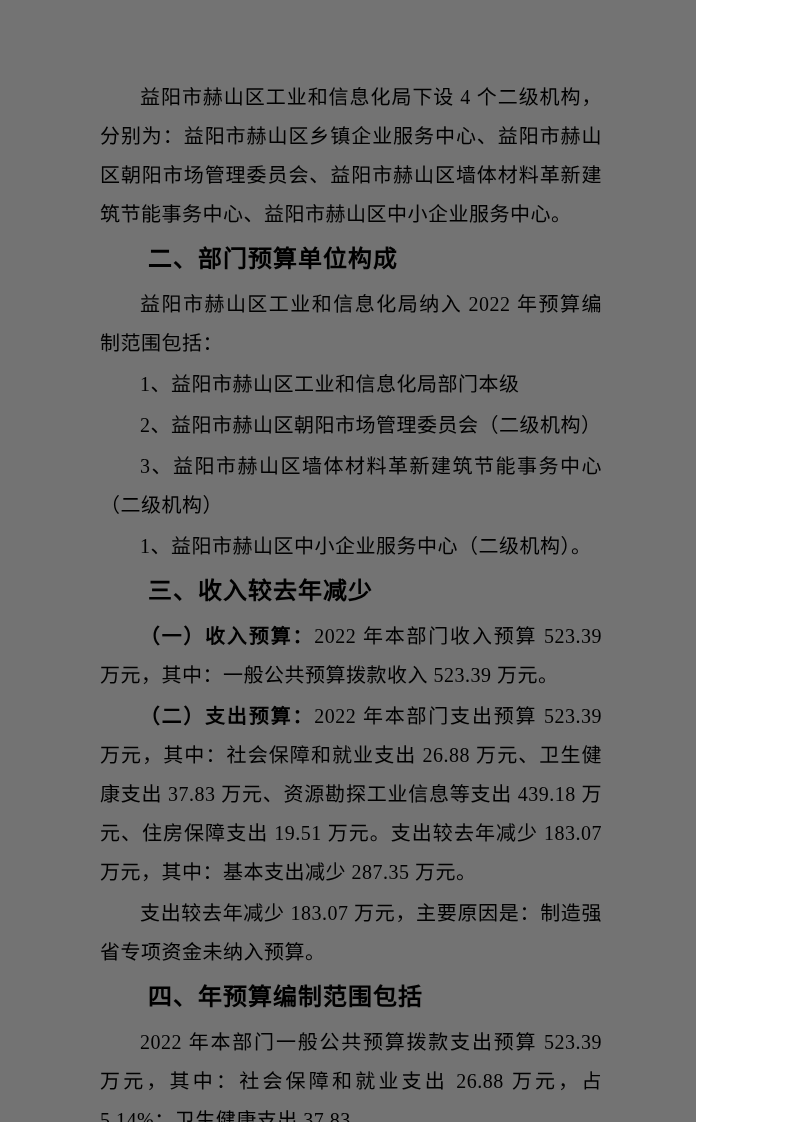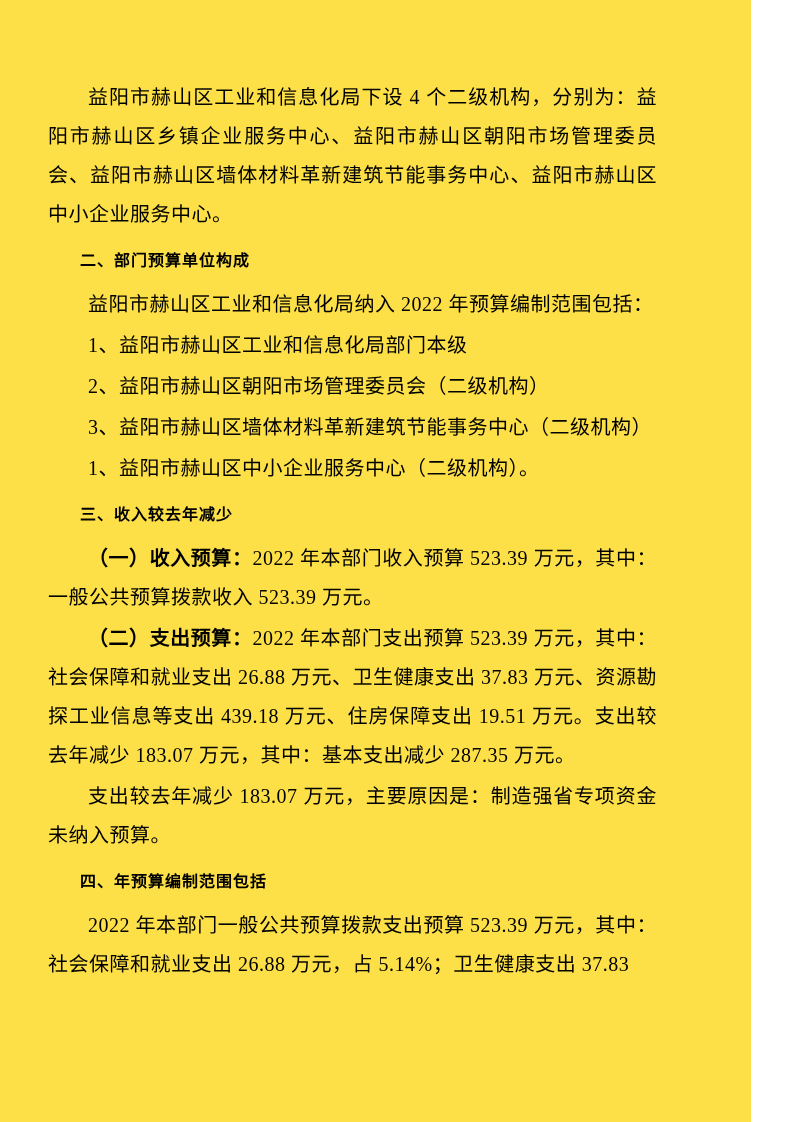--- a/index.html
+++ b/index.html
@@ -8,43 +8,43 @@
     background: #ffffff;
   }
   body {
     width: 794px;
     height: 1122px;
     overflow: hidden;
     color: #000000;
   }
   .page {
     box-sizing: border-box;
-    width: 751px;
+    width: 696px;
     height: 1122px;
-    padding: 76px 94px 40px 48px;
-    background: #fde047;
+    padding: 76px 94px 40px 100px;
+    background: #737373;
   }
   .para {
     margin: 2px 0;
     font-family: "Liberation Serif", "DejaVu Serif", serif;
     font-size: 20px;
     line-height: 39px;
     letter-spacing: 0.5px;
     text-indent: 2em;
     text-align: justify;
     color: #000000;
   }
   .para.last {
     
     margin-bottom: 0;
   }
   .heading {
     margin: 7px 0 5px 0;
-    font-family: Liberation Sans, sans-serif;
-    font-size: 16px;
+    font-family: Liberation Mono, monospace;
+    font-size: 24px;
     line-height: 39px;
     letter-spacing: 1px;
     font-weight: 700;
     text-indent: 2em;
     color: #000000;
   }
   .lead {
     font-family: Liberation Sans, sans-serif;
     font-weight: 700;
     letter-spacing: 0.5px;

